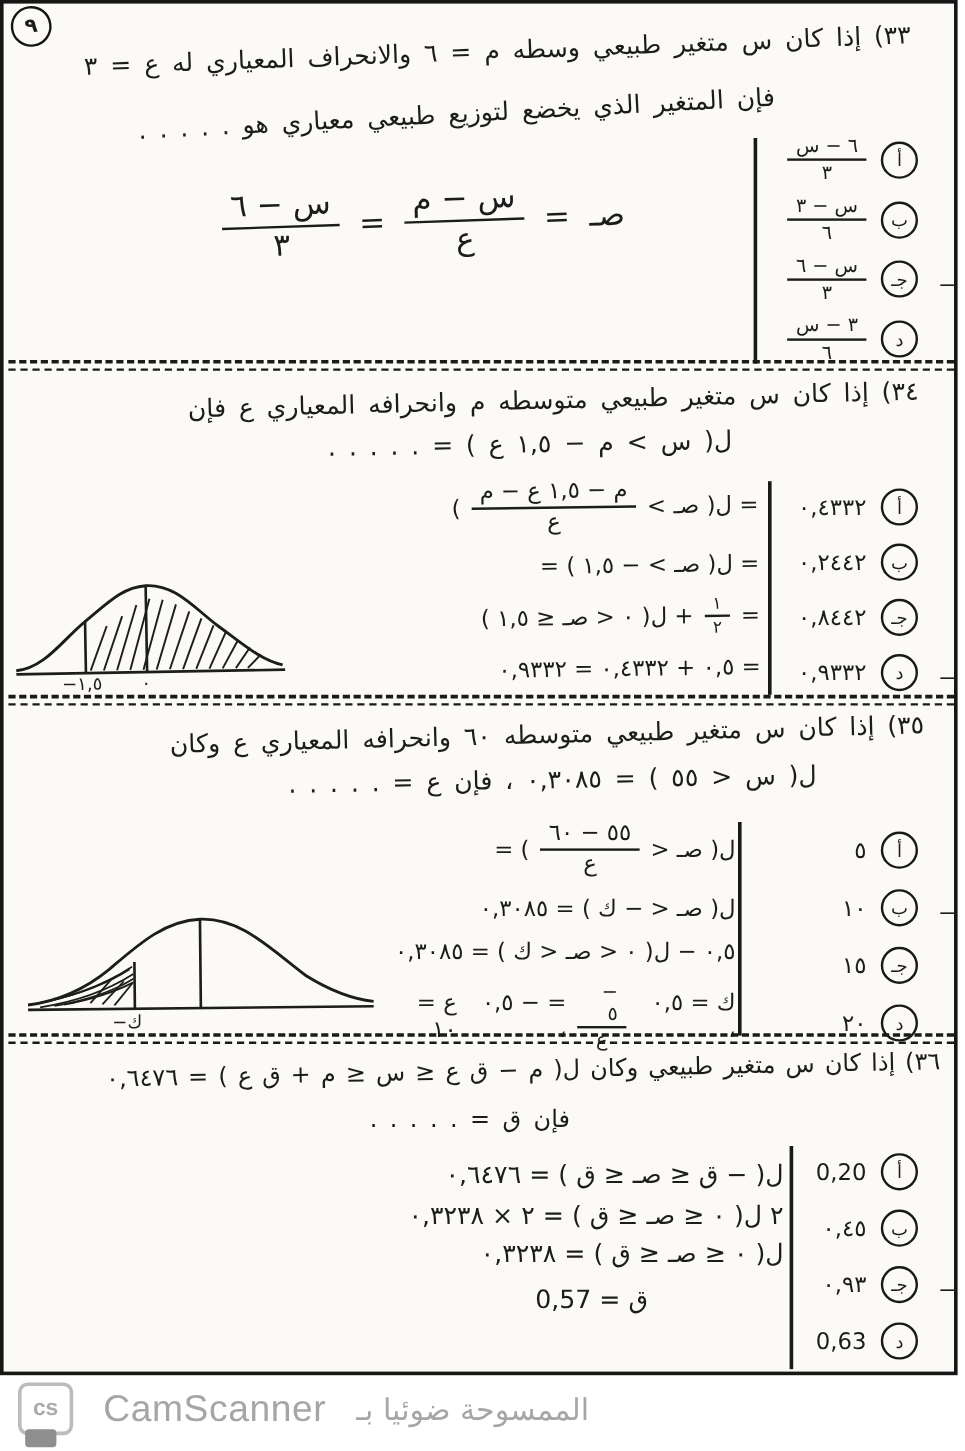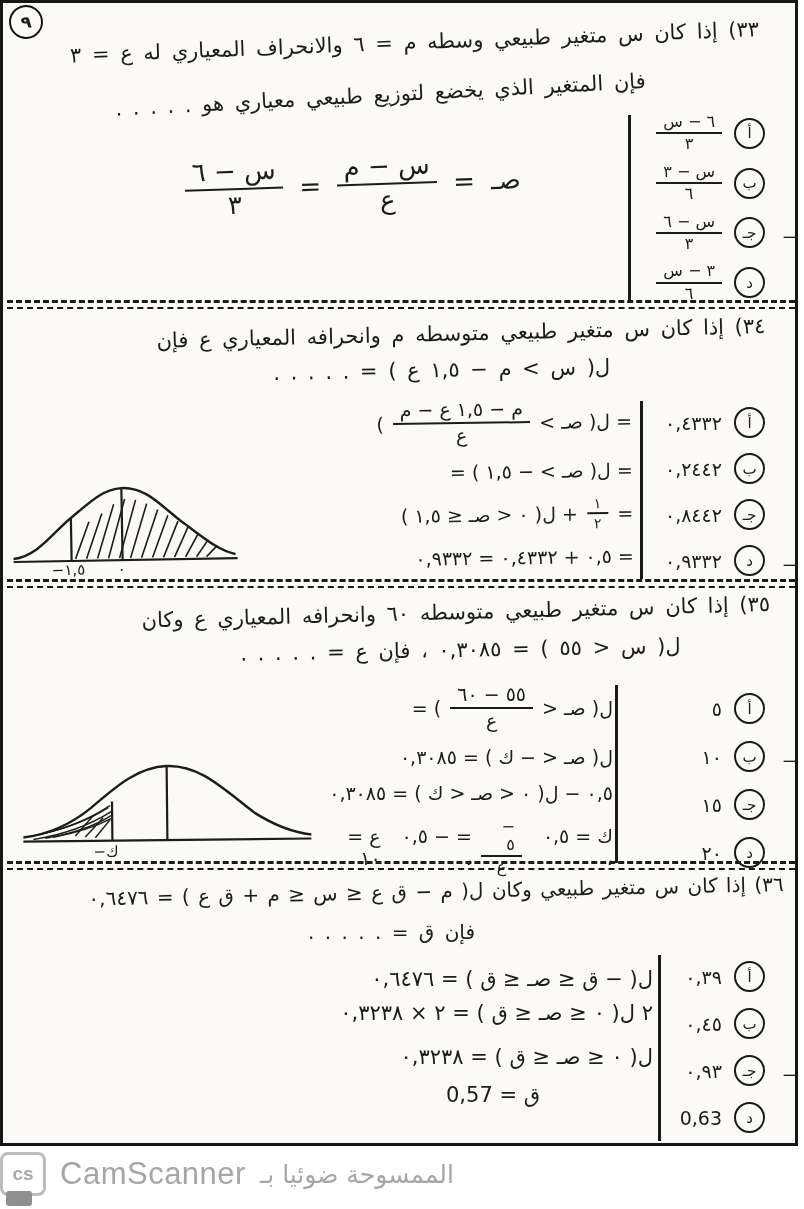--- a/index.html
+++ b/index.html
@@ -24,22 +24,22 @@
   .opt-mark{display:inline-block;width:20px;font-size:15px;color:#1c1c1c;flex:0 0 auto;}
   .opt-circle{width:27px;height:27px;border:2.2px solid #191919;border-radius:50%;
               display:flex;align-items:center;justify-content:center;font-size:15px;
               flex:0 0 auto;background:transparent;}
   .opt-frac{font-size:16px;}
   .opt-val{font-size:19px;}
   .work{position:absolute;direction:rtl;text-align:right;font-size:19px;}
   .wline{margin-bottom:14px;}
   .flexline{display:flex;direction:rtl;align-items:center;gap:9px;justify-content:flex-start;}
   .bell{position:absolute;}
-  .footer{position:absolute;left:0;top:1152px;display:flex;direction:ltr;
-          align-items:center;gap:14px;color:#a6a6a6;}
+  .footer{position:absolute;left:15px;top:1152px;display:flex;direction:ltr;
+          align-items:center;gap:25px;color:#a6a6a6;}
   .cs-box{position:relative;width:40px;height:38px;border:3px solid #bcbcbc;border-radius:8px;
           display:flex;align-items:center;justify-content:center;
           font:700 19px "Liberation Sans",sans-serif;color:#ababab;}
   .cs-tab{position:absolute;left:3px;bottom:-13px;width:26px;height:15px;background:#8f8f8f;
           border-radius:3px;}
   .brand{font:500 31px "Liberation Sans",sans-serif;letter-spacing:0.5px;}
   .scanned-ar{font-size:25px;direction:rtl;text-align:right;}
   svg path,svg line{stroke:#1d1d1d;fill:none;}
 </style>
 </head>
@@ -249,42 +249,42 @@
     <div class="sep" style="top:858px;"></div>
 
     <div class="qline" style="right:12px;top:869px;font-size:20px;word-spacing:2px;transform:rotate(-1.2deg);transform-origin:right top;">٣٦) إذا كان س متغير طبيعي وكان ل( م − ق ع ≤ س ≤ م + ق ع ) = ٠,٦٤٧٦</div>
     <div class="qline" style="right:320px;top:917px;font-size:20px;">فإن ق = . . . . .</div>
 
     <div class="vrule" style="left:655px;top:952px;height:186px;"></div>
     <div class="opts" style="left:662px;top:958px;width:132px;gap:16px;">
       <div class="opt-row">
         <span class="opt-mark"></span>
         <span class="opt-circle">أ</span>
-        <span class="opt-val">٠,٣٩</span>
+        <span class="opt-val">0,20</span>
       </div>
       <div class="opt-row">
         <span class="opt-mark"></span>
         <span class="opt-circle">ب</span>
         <span class="opt-val">٠,٤٥</span>
       </div>
       <div class="opt-row">
         <span class="opt-mark">ـــ</span>
         <span class="opt-circle">جـ</span>
         <span class="opt-val">٠,٩٣</span>
       </div>
       <div class="opt-row">
         <span class="opt-mark"></span>
         <span class="opt-circle">د</span>
         <span class="opt-val">0,63</span>
       </div>
     </div>
 
     <div class="work" style="left:150px;top:964px;width:500px;font-size:21px;">
       <div class="wline" style="margin-bottom:10px;">ل( − ق ≤ صـ ≤ ق ) = ٠,٦٤٧٦</div>
-      <div class="wline" style="margin-bottom:20px;">٢ ل( ٠ ≤ صـ ≤ ق ) = ٢ × ٠,٣٢٣٨</div>
+      <div class="wline" style="margin-bottom:8px;">٢ ل( ٠ ≤ صـ ≤ ق ) = ٢ × ٠,٣٢٣٨</div>
       <div class="wline" style="margin-bottom:14px;">ل( ٠ ≤ صـ ≤ ق ) = ٠,٣٢٣٨</div>
       <div class="wline" style="text-align:center;padding-left:180px;">ق = 0,57</div>
     </div>
 
   </div>
 
   <div class="footer">
     <div class="cs-box">
       <span>cs</span>
       <div class="cs-tab"></div>

